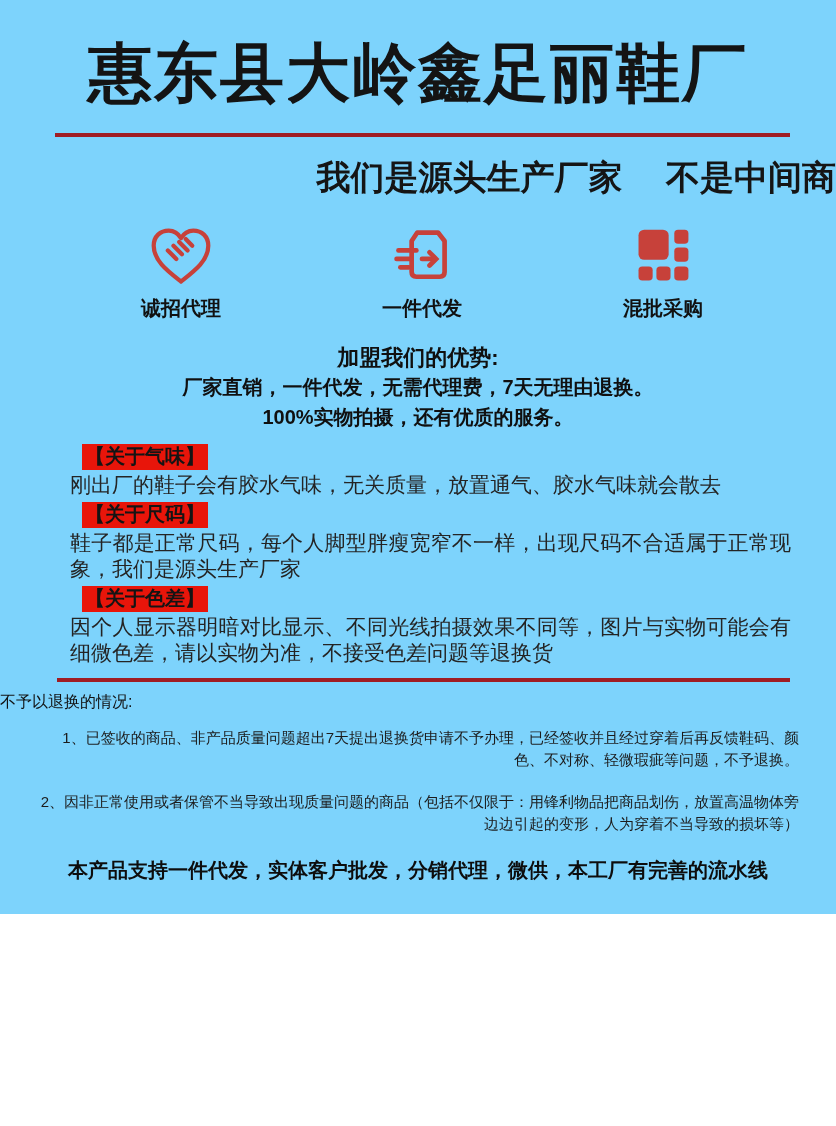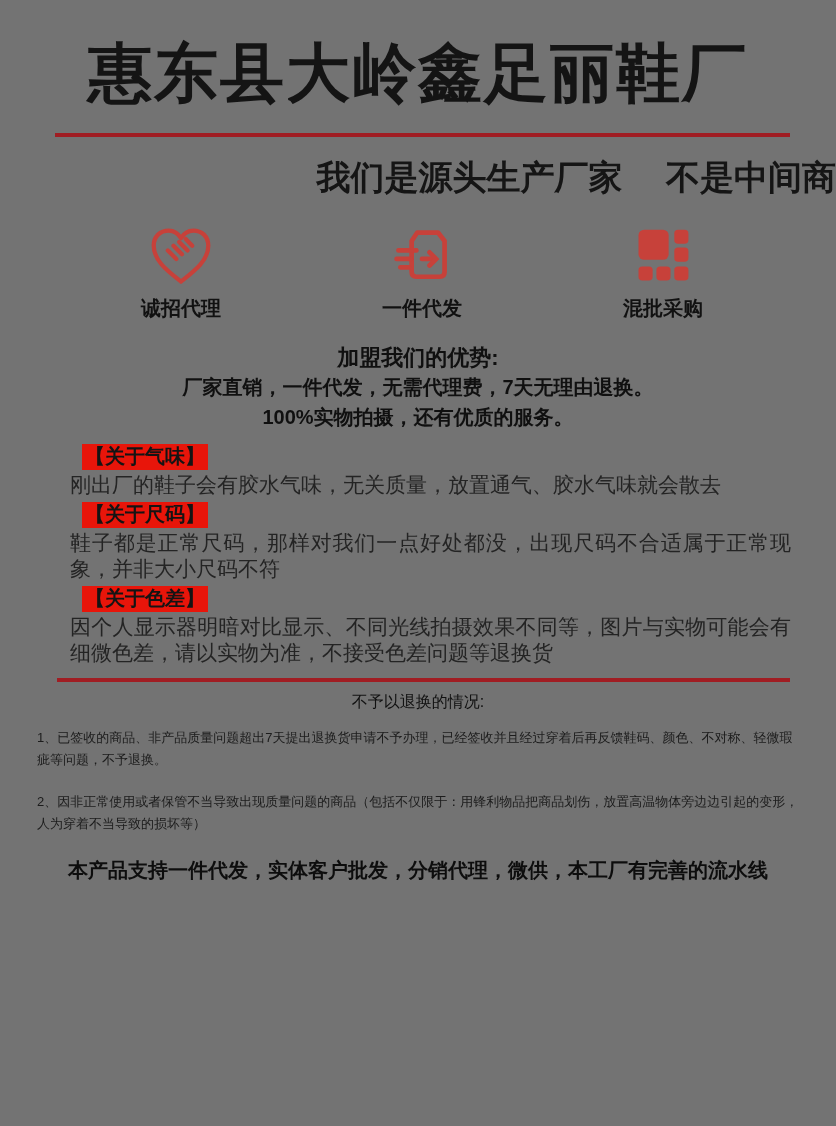--- a/index.html
+++ b/index.html
@@ -1,19 +1,19 @@
 <!DOCTYPE html>
 <html style="--divider-red: #a01d23; --label-red: #e8150a; --icon-red: #c7413a; --title-black: #141414;"><head>
 <meta charset="utf-8">
 <style>
   html,body{margin:0;padding:0;background:#ffffff;}
   .page{
     position:relative;
-    width:836px;height:1126px;
-    background:#737373;
+    width:836px;height:914px;
+    background:#7dd3fc;
     font-family:"Liberation Sans","DejaVu Sans",sans-serif;
     color:#1a1a1a;
     overflow:hidden;
     box-sizing:border-box;
   }
   .title{
     padding-top:40px;
     text-align:center;
     font-size:64px;
     font-weight:bold;
@@ -79,29 +79,28 @@
     color:#242424;
     text-align:justify;
   }
   .divider2{
     height:4px;
     background:var(--divider-red,#a01d23);
     margin:12px 46px 0 57px;
   }
   .returns-heading{
     margin-top:10px;
-    text-align:center;
     font-size:16px;
     color:#111;
   }
   .returns-item{
     width:762px;
     margin:14px auto 0 auto;
-    text-align:left;
-    font-size:13px;
+    text-align:right;
+    font-size:15px;
     line-height:22px;
     color:#1c1c1c;
   }
   .returns-item + .returns-item{margin-top:20px;}
   .footer-line{
     margin-top:22px;
     text-align:center;
     font-size:20px;
     font-weight:bold;
     color:#0d0d0d;
@@ -182,21 +181,21 @@
   <div class="sections">
 
     <div class="section">
       <span class="section-label">【关于气味】</span>
       <div class="section-body">刚出厂的鞋子会有胶水气味，无关质量，放置通气、胶水气味就会散去</div>
     </div>
 
 
     <div class="section">
       <span class="section-label">【关于尺码】</span>
-      <div class="section-body">鞋子都是正常尺码，那样对我们一点好处都没，出现尺码不合适属于正常现象，并非大小尺码不符</div>
+      <div class="section-body">鞋子都是正常尺码，每个人脚型胖瘦宽窄不一样，出现尺码不合适属于正常现象，我们是源头生产厂家</div>
     </div>
 
     <div class="section">
       <span class="section-label">【关于色差】</span>
       <div class="section-body">因个人显示器明暗对比显示、不同光线拍摄效果不同等，图片与实物可能会有细微色差，请以实物为准，不接受色差问题等退换货</div>
     </div>
 
 
   </div>
 

